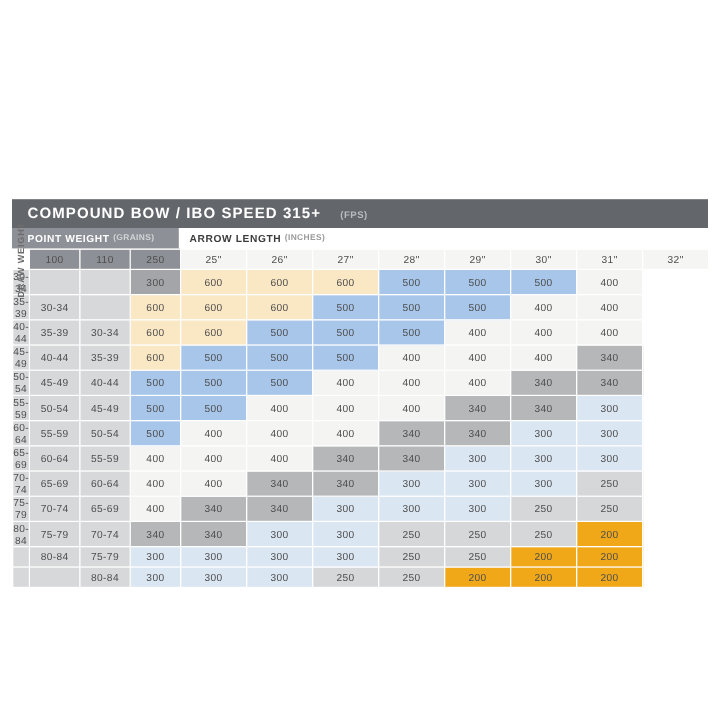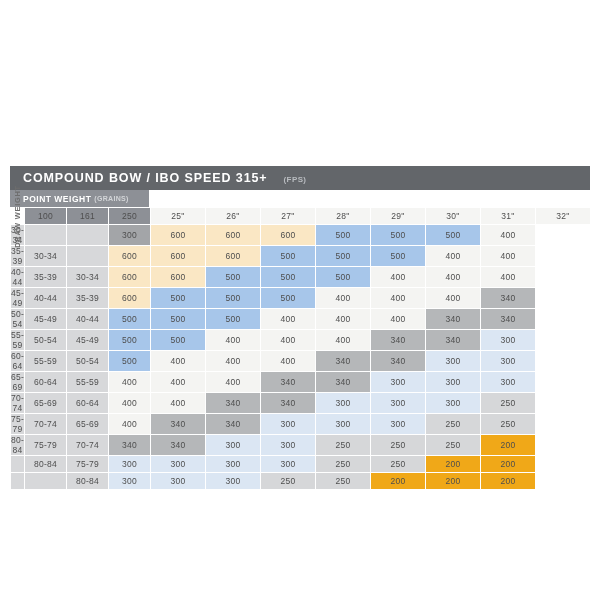--- a/index.html
+++ b/index.html
@@ -181,20 +181,24 @@
     <div class="title-bar">
       <span class="title-main">COMPOUND BOW / IBO SPEED 315+</span>
       <span class="title-unit">(FPS)</span>
     </div>
 
     <div class="subhdr">
       <div class="subhdr-left">
         <span class="sh-strong">POINT WEIGHT</span>
         <span class="sh-light">(GRAINS)</span>
       </div>
+      <div class="subhdr-right">
+        <span class="sh-strong">ARROW LENGTH</span>
+        <span class="sh-light">(INCHES)</span>
+      </div>
     </div>
 
     <table class="grid">
       <colgroup>
         <col style="width:14px">
         <col style="width:42px">
           <col style="width:42px">
           <col style="width:42px">
         <col style="width:55px">
           <col style="width:55px">
@@ -206,21 +210,21 @@
           <col style="width:55px">
       </colgroup>
       <thead>
         <tr>
           <td class="axis-label" rowspan="14">
             <div class="axis-label-inner">
                 <span>DRAW WEIGHT</span>
               </div>
           </td>
         <th class="pw-head">100</th>
-            <th class="pw-head">161</th>
+            <th class="pw-head">110</th>
             <th class="pw-head">250</th>
             <th class="al-head">25"</th>
             <th class="al-head">26"</th>
             <th class="al-head">27"</th>
             <th class="al-head">28"</th>
             <th class="al-head">29"</th>
             <th class="al-head">30"</th>
             <th class="al-head">31"</th>
             <th class="al-head">32"</th>
           </tr>

